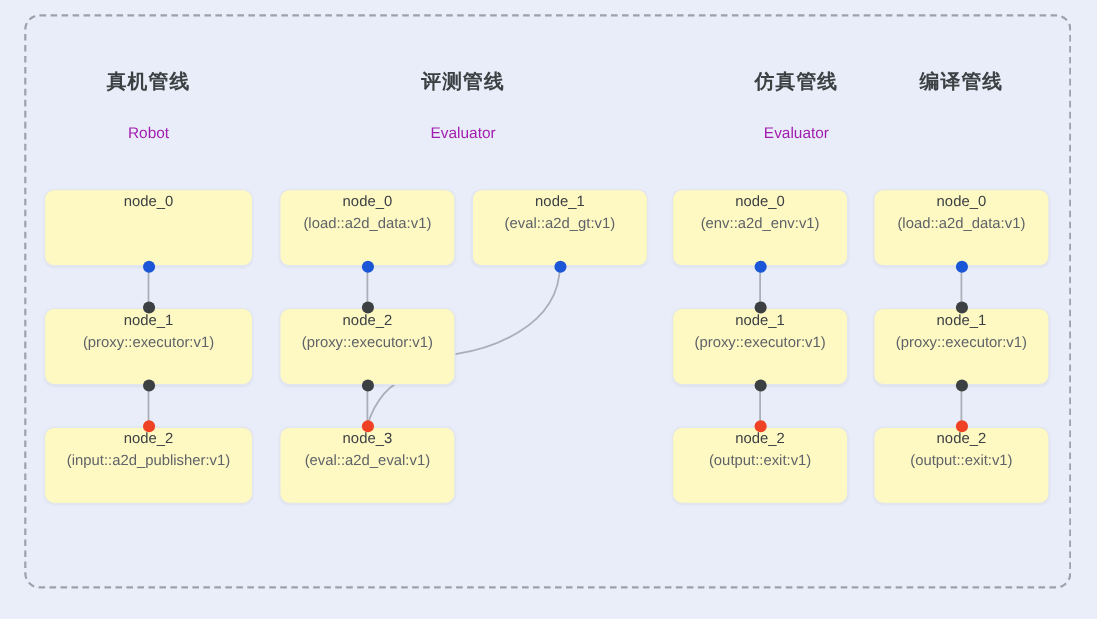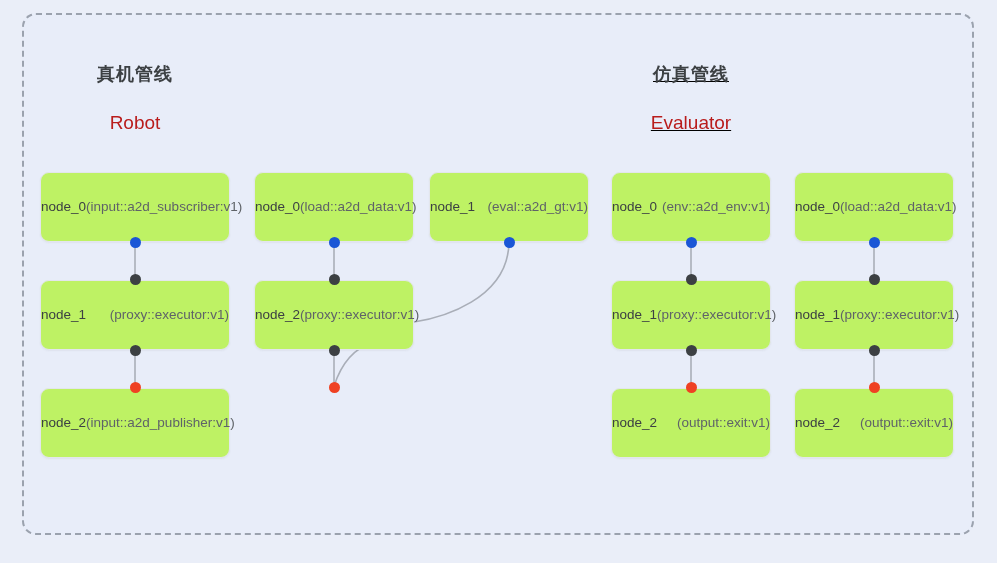--- a/index.html
+++ b/index.html
@@ -51,36 +51,36 @@
   }
   .col-head .zh {
     font-size: 18px;
     font-weight: bold;
     color: #3c4043;
     letter-spacing: 1px;
     white-space: nowrap;
   }
   .col-head .en {
     margin-top: 26px;
-    font-size: 19px;
-    color: #b91c1c;
+    font-size: 14px;
+    color: #a21caf;
     white-space: nowrap;
   }
   
   .node {
     position: absolute;
     box-sizing: border-box;
-    background: #bef264;
+    background: #fef9c3;
     border: 1px solid #e3e6ec;
     border-radius: 9px;
     box-shadow: 0 1px 2px rgba(60,64,67,0.06);
     display: flex;
-    flex-direction: row;
+    flex-direction: column;
     align-items: center;
-    justify-content: space-between;
+    justify-content: flex-start;
     z-index: 4;
   }
   .node .title {
     font-size: 13.5px;
     color: #3c4043;
     line-height: 20px;
     white-space: nowrap;
   }
   .node .sub {
     font-size: 13.5px;
@@ -124,30 +124,34 @@
     <line x1="691" y1="350" x2="691" y2="386" stroke="#a9aeb8" stroke-width="1.6"></line>
 
     <line x1="874" y1="241" x2="874" y2="278" stroke="#a9aeb8" stroke-width="1.6"></line>
     <line x1="874" y1="350" x2="874" y2="386" stroke="#a9aeb8" stroke-width="1.6"></line>
   </svg>
 
   <div class="col-head" style="left:55px; top:62px; width:160px;">
     <div class="zh">真机管线</div>
     <div class="en">Robot</div>
   </div>
-  <div class="col-head" style="left:611px; top:62px; width:160px;text-decoration:underline;">
+  <div class="col-head" style="left:341px; top:62px; width:160px;">
+    <div class="zh">评测管线</div>
+    <div class="en">Evaluator</div>
+  </div>
+  <div class="col-head" style="left:644px; top:62px; width:160px;">
     <div class="zh">仿真管线</div>
     <div class="en">Evaluator</div>
   </div>
   <div class="col-head" style="left:794px; top:62px; width:160px;">
+    <div class="zh">编译管线</div>
   </div>
 
   <div class="node" style="left:40px; top:172px; width:190px; height:70px;">
     <div class="title">node_0</div>
-    <div class="sub">(input::a2d_subscriber:v1)</div>
   </div>
   <div class="port out" style="left:135px; top:242px;"></div>
 
   <div class="port in" style="left:135px; top:279px;"></div>
   <div class="node" style="left:40px; top:280px; width:190px; height:70px;">
     <div class="title">node_1</div>
     <div class="sub">(proxy::executor:v1)</div>
   </div>
   <div class="port in" style="left:135px; top:350px;"></div>
 
@@ -170,20 +174,24 @@
   <div class="port out" style="left:509px; top:242px;"></div>
 
   <div class="port in" style="left:334px; top:279px;"></div>
   <div class="node" style="left:254px; top:280px; width:160px; height:70px;">
     <div class="title">node_2</div>
     <div class="sub">(proxy::executor:v1)</div>
   </div>
   <div class="port in" style="left:334px; top:350px;"></div>
 
   <div class="port term" style="left:334px; top:387px;"></div>
+  <div class="node" style="left:254px; top:388px; width:160px; height:70px;">
+    <div class="title">node_3</div>
+    <div class="sub">(eval::a2d_eval:v1)</div>
+  </div>
 
   <div class="node" style="left:611px; top:172px; width:160px; height:70px;">
     <div class="title">node_0</div>
     <div class="sub">(env::a2d_env:v1)</div>
   </div>
   <div class="port out" style="left:691px; top:242px;"></div>
 
   <div class="port in" style="left:691px; top:279px;"></div>
   <div class="node" style="left:611px; top:280px; width:160px; height:70px;">
     <div class="title">node_1</div>

